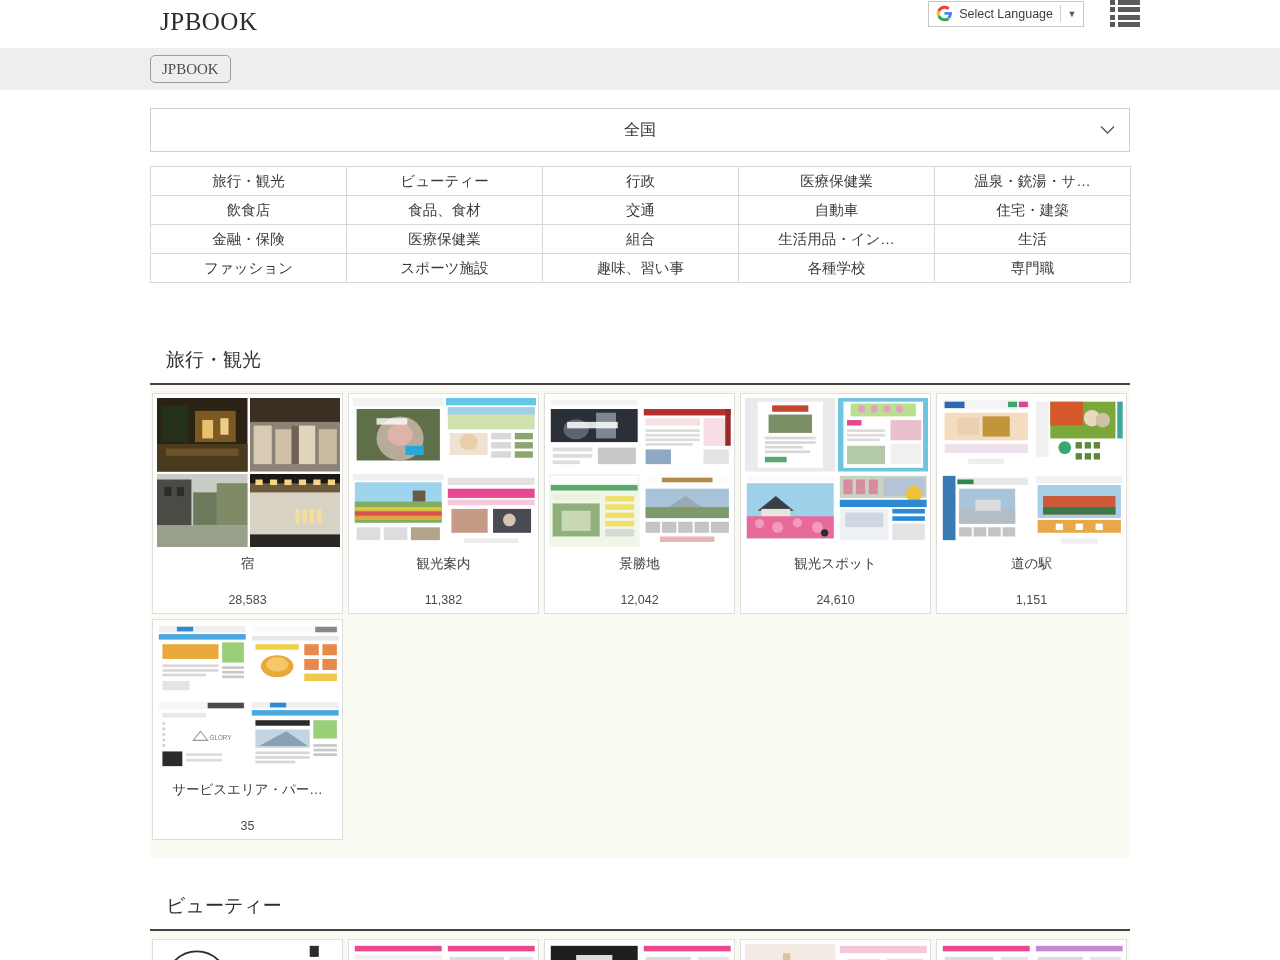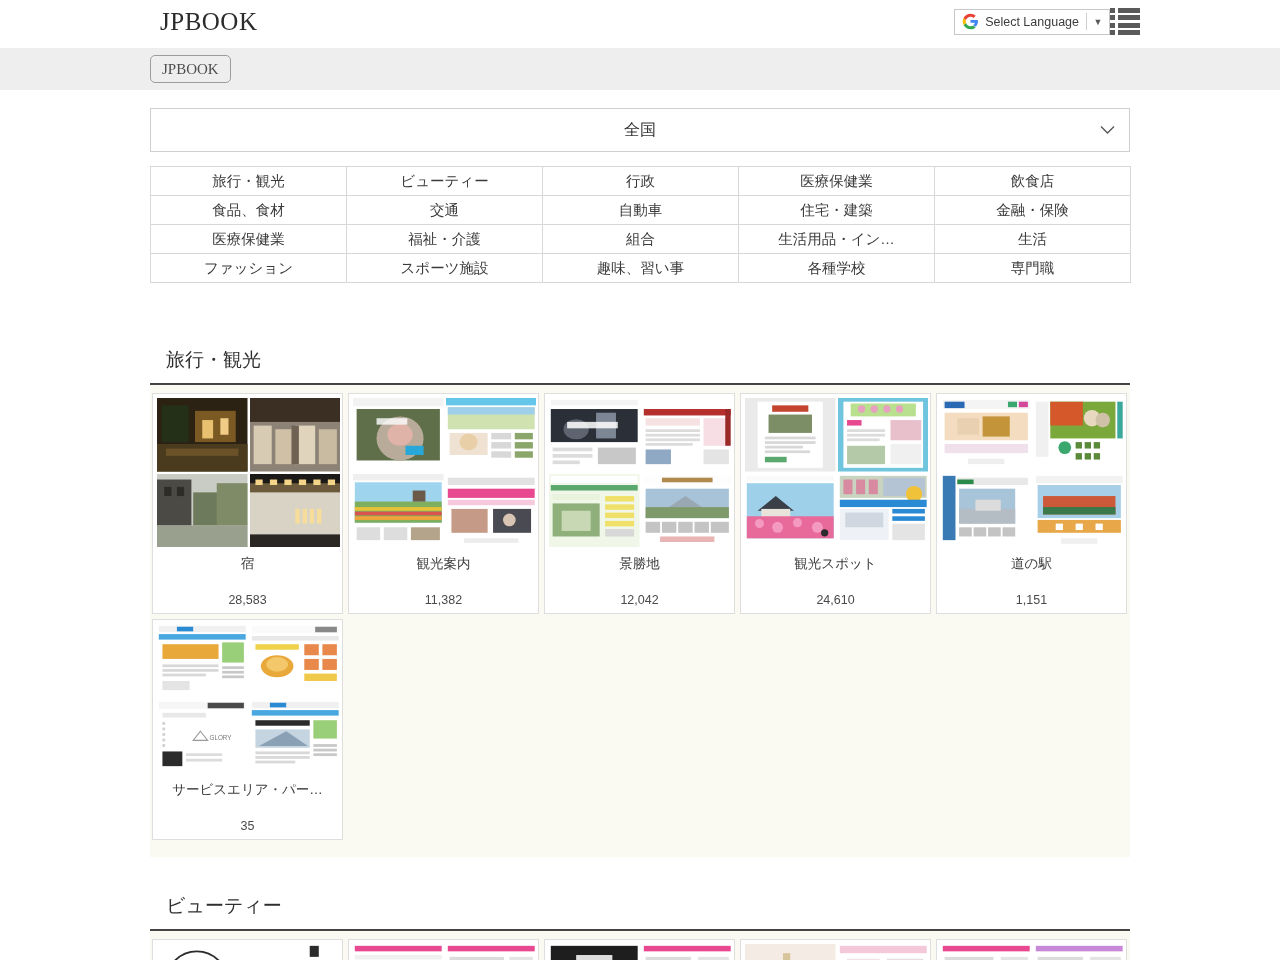--- a/index.html
+++ b/index.html
@@ -30,23 +30,24 @@
     top: 7px;
     font-family: "Liberation Serif", "DejaVu Serif", serif;
     font-size: 25px;
     letter-spacing: .5px;
     color: #2b2b2b;
     line-height: 30px;
   }
   .header-right {
     position: absolute;
     right: 140px;
-    top: 8px;
+    top: 0;
     display: flex;
     align-items: center;
+    gap: 26px;
   }
 
   
   .gtranslate {
     display: flex;
     align-items: center;
     height: 26px;
     border: 1px solid #c8c8c8;
     background: #ffffff;
     padding: 0 0 0 7px;
@@ -283,28 +284,28 @@
         <path d="M1 1 L7.5 7.5 L14 1" fill="none" stroke="#555" stroke-width="1.3"></path>
       </svg>
     </span>
   </div>
 
   <div class="cat-table">
     <div class="cat-cell">旅行・観光</div>
     <div class="cat-cell">ビューティー</div>
     <div class="cat-cell">行政</div>
     <div class="cat-cell">医療保健業</div>
+    <div class="cat-cell">温泉・銃湯・サ…</div>
     <div class="cat-cell">飲食店</div>
     <div class="cat-cell">食品、食材</div>
     <div class="cat-cell">交通</div>
     <div class="cat-cell">自動車</div>
     <div class="cat-cell">住宅・建築</div>
     <div class="cat-cell">金融・保険</div>
     <div class="cat-cell">医療保健業</div>
-    <div class="cat-cell">福祉・介護</div>
     <div class="cat-cell">組合</div>
     <div class="cat-cell">生活用品・イン…</div>
     <div class="cat-cell">生活</div>
     <div class="cat-cell">ファッション</div>
     <div class="cat-cell">スポーツ施設</div>
     <div class="cat-cell">趣味、習い事</div>
     <div class="cat-cell">各種学校</div>
     <div class="cat-cell">専門職</div>
     <div class="cat-cell empty"></div>
     <div class="cat-cell empty"></div>

